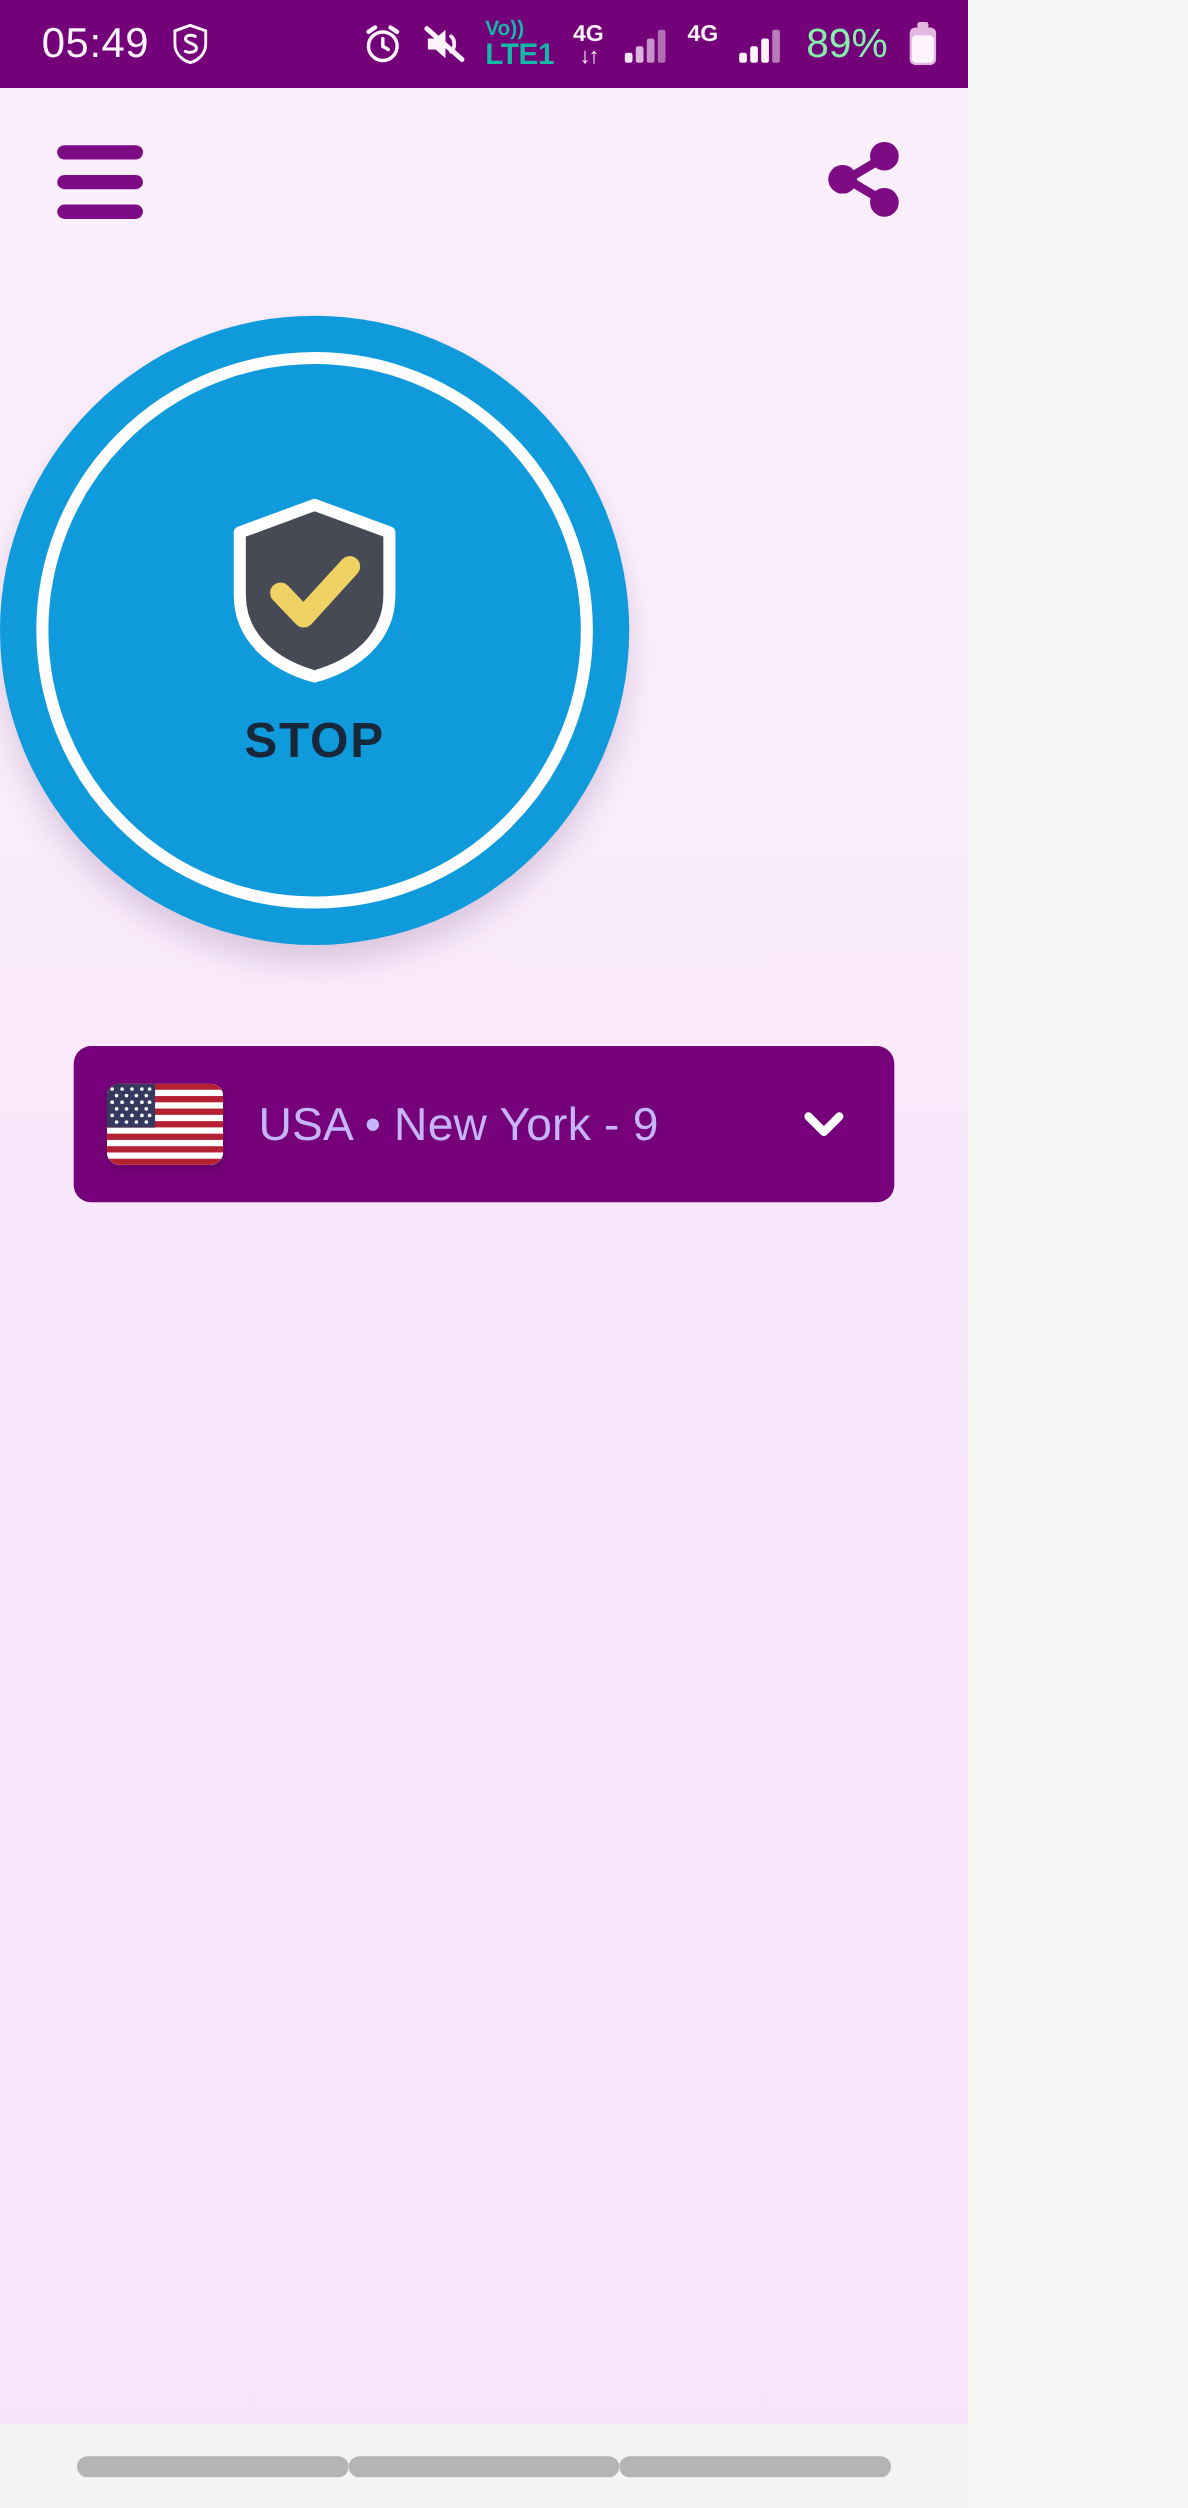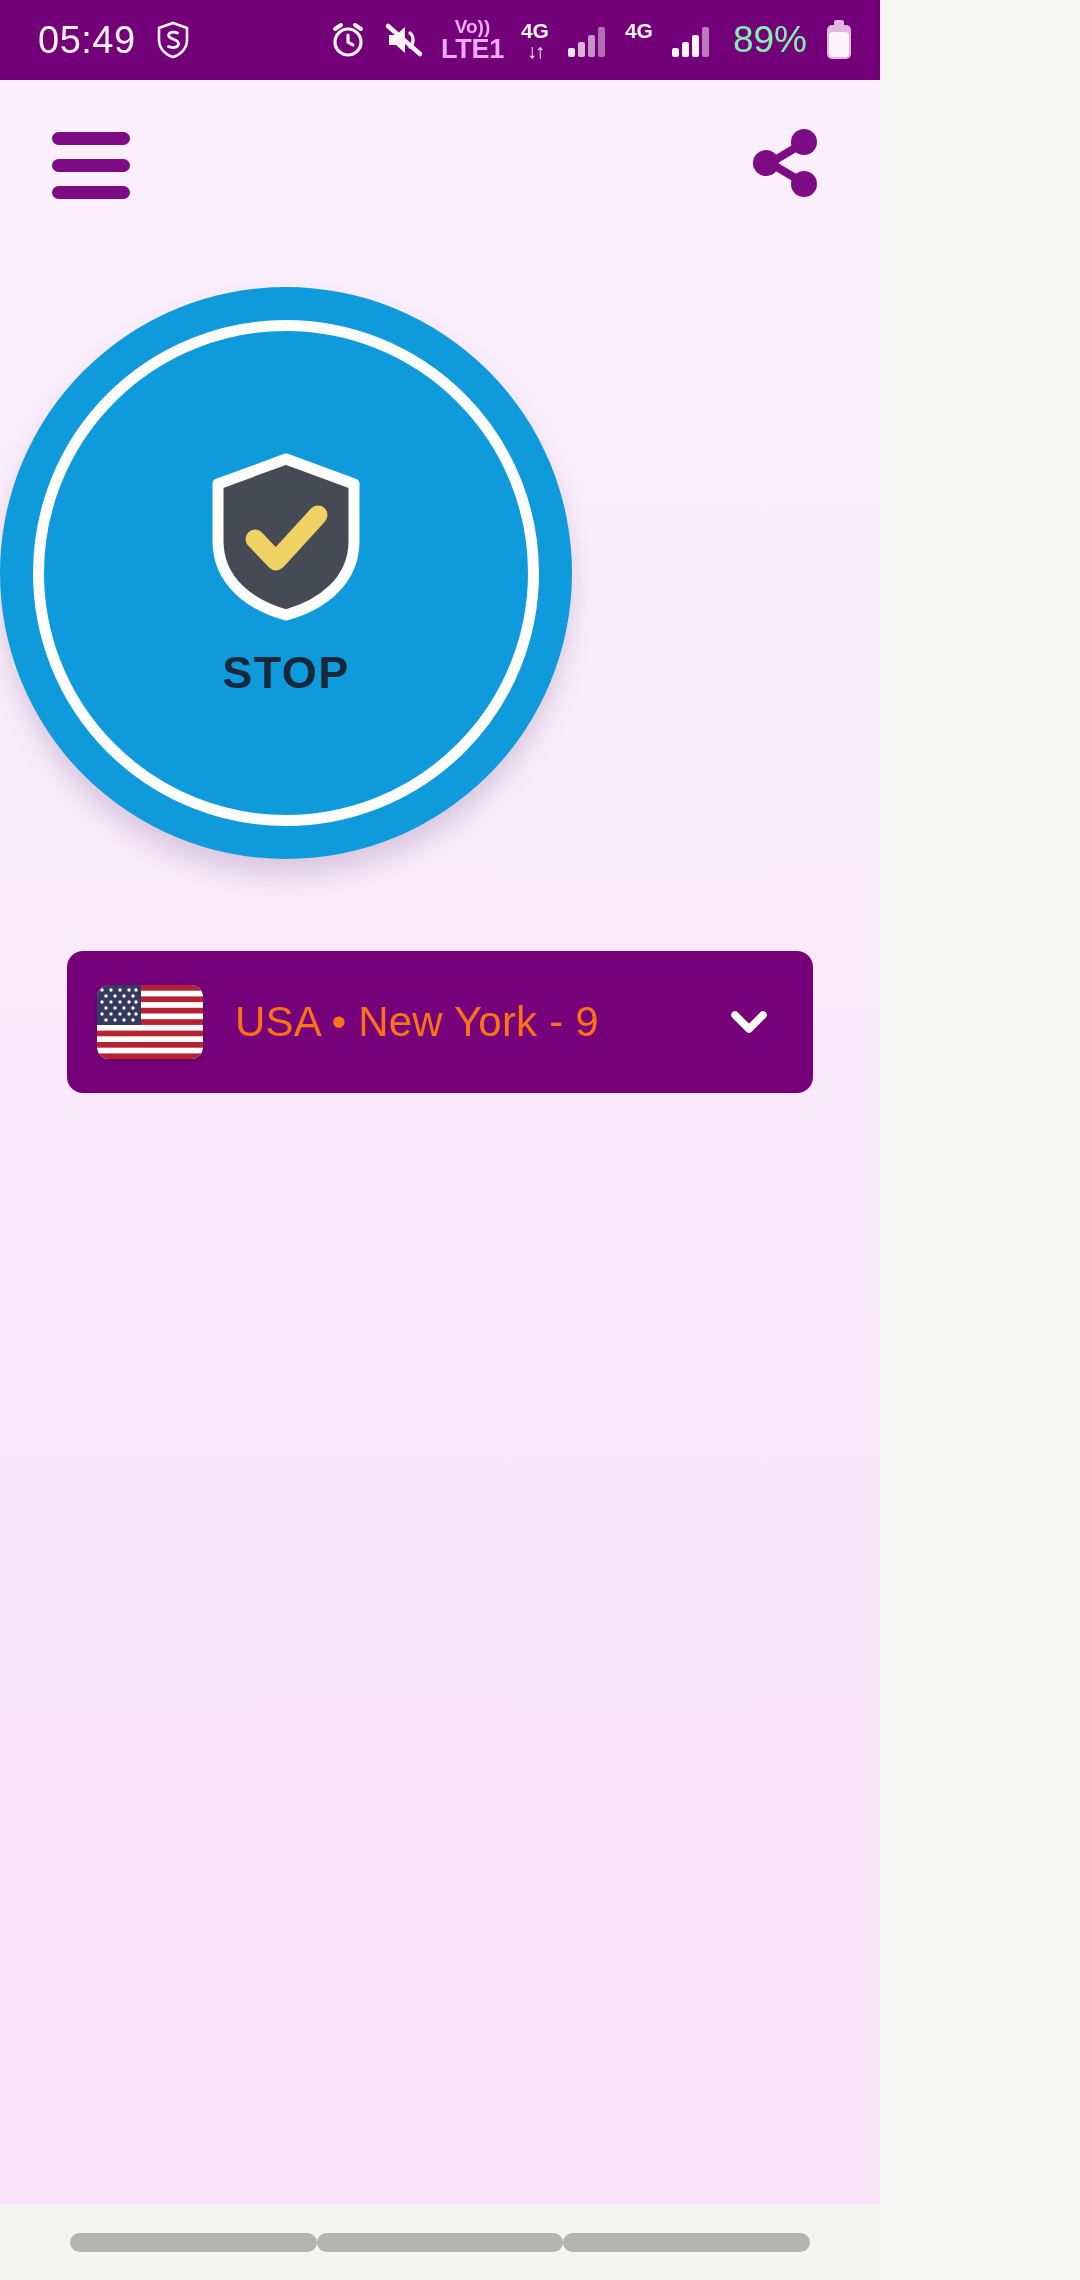--- a/index.html
+++ b/index.html
@@ -33,22 +33,22 @@
   .status-right {
     margin-left:auto;
     display:flex; align-items:center; gap:17px;
   }
   .sicon { display:block; }
   .battery-pct {
     color:#86efac; font-size:37px; font-weight:500; letter-spacing:0px;
     margin-left:4px;
   }
   .volte-block {
-    display:flex; flex-direction:column; align-items:center;
-    line-height:1.0; color:#f0abfc;
+    display:flex; flex-direction:column; 
+    line-height:1.0; color:#14b8a6;
   }
   .volte-top { font-size:19px; font-weight:700; }
   .volte-bot { font-size:27px; font-weight:700; letter-spacing:-0.3px;}
   .g4-block { display:flex; flex-direction:column; align-items:center; line-height:1.0; color:#fdf3fb;}
   .g4-top { font-size:21px; font-weight:700; }
   .g4-arrows { font-size:20px; font-weight:700; letter-spacing:-2px; }
   .g4-solo { font-size:21px; font-weight:700; color:#fdf3fb; align-self:flex-start; margin-top:2px;}
 
   
   .app-body {
@@ -134,21 +134,21 @@
   }
   .flag {
     width:106px; height:74px;
     border-radius:12px;
     overflow:hidden;
     flex:0 0 auto;
     box-shadow:0 2px 5px rgba(0,0,0,0.18);
   }
   .server-name {
     margin-left:32px;
-    color:#f97316;
+    color:#c4b5fd;
     font-size:42px;
     font-weight:400;
     letter-spacing:0.2px;
     white-space:nowrap;
   }
   .chevron {
     margin-left:auto;
     width:56px; height:56px;
     display:flex; align-items:center; justify-content:center;
   }

